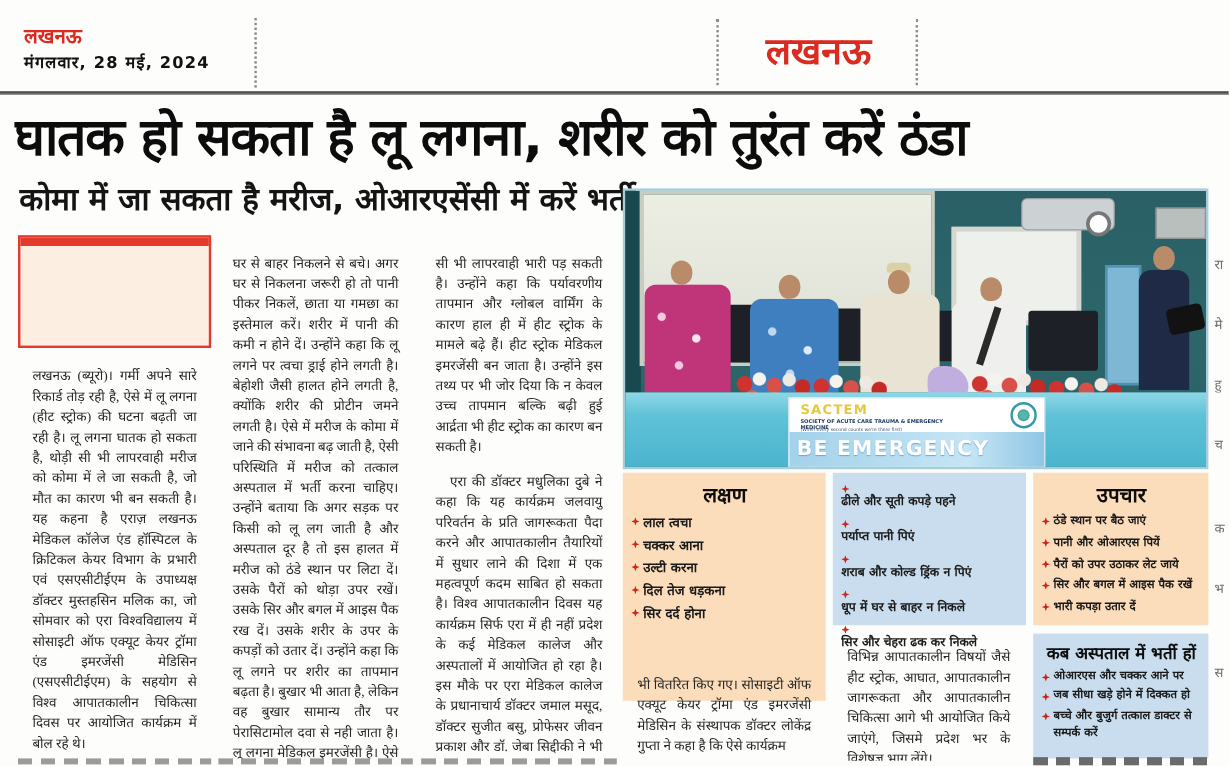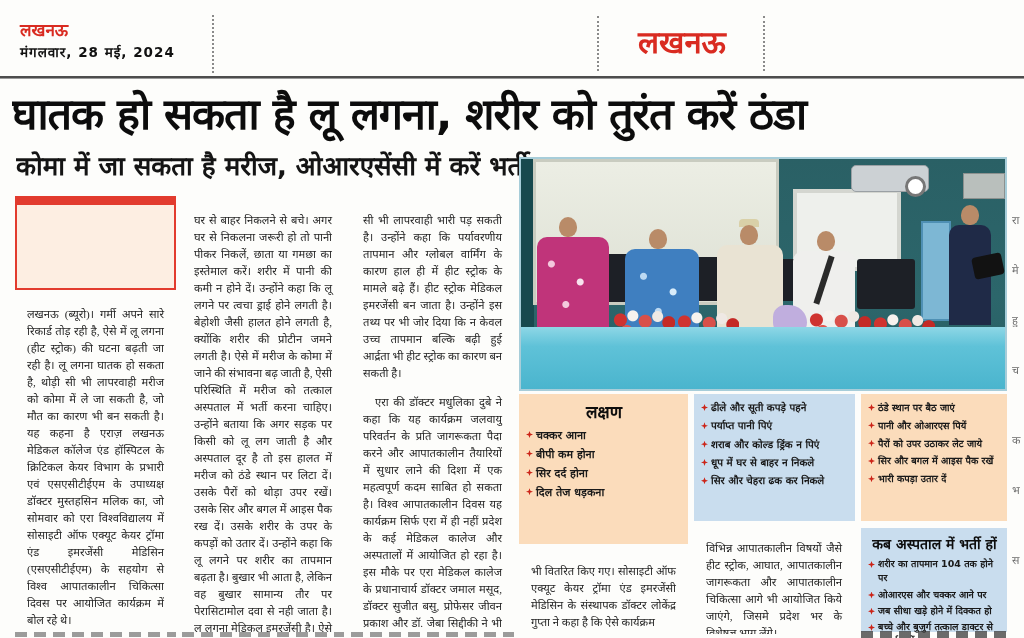--- a/index.html
+++ b/index.html
@@ -90,24 +90,24 @@
   .ibox{box-sizing:border-box;padding:6px 6px 4px 7px;}
   .peach{background:#fbdcbb;}
   .blue{background:#c9ddee;}
   .ibox-title{text-align:center;font-weight:bold;color:#0d0d0d;margin:0 0 4px 0;}
   .t-big{font-size:17px;}
   .t-med{font-size:14px;}
   .ibox ul{list-style:none;margin:0;padding:0;}
   .ibox li{display:flex;align-items:flex-start;margin:0 0 2px 0;font-weight:bold;color:#191919;}
   .star{flex:0 0 7px;width:7px;height:7px;margin:4px 3px 0 0;background:#cc2418;
         clip-path:polygon(50% 0,63% 37%,100% 50%,63% 63%,50% 100%,37% 63%,0 50%,37% 37%);}
-  .sym{left:519px;top:394px;width:169px;height:150px;}
+  .sym{left:519px;top:394px;width:169px;height:190px;}
   .sym li{font-size:11px;line-height:1.55;}
   .prev{left:694px;top:394px;width:161px;height:127px;}
-  .prev li{font-size:10.2px;line-height:1.6;}
+  .prev li{font-size:10.2px;line-height:1.6;flex-direction:column;}
   .treat{left:861px;top:394px;width:146px;height:127px;}
   .treat li{font-size:9.6px;line-height:1.65;}
   .hosp{left:861px;top:528px;width:146px;height:104px;}
   .hosp li{font-size:9.5px;line-height:1.5;}
 
   
   .cut-smudge{height:5px;background:repeating-linear-gradient(90deg,#3a3a3a 0 12px,transparent 12px 19px);opacity:.5;}
   .edge-frag{position:absolute;left:1012px;width:14px;font-size:11px;color:#6d6d6d;overflow:hidden;}
 </style>
 </head>
@@ -168,40 +168,53 @@
   <div class="body-shape p5" style="left:428px;top:66px;width:42px;height:100px;"></div>
   <div class="abs device"></div>
 
   <div class="bouquet" style="left:92px;top:148px;"></div>
   <div class="bouquet" style="left:156px;top:150px;"></div>
   <div class="cloth"></div>
   <div class="bouquet" style="left:288px;top:148px;"></div>
   <div class="bouquet" style="left:352px;top:152px;"></div>
 
   <div class="abs table"></div>
+  <div class="abs banner">
+    <div class="banner-org sans">SACTEM</div>
+    <div class="banner-sub sans">SOCIETY OF ACUTE CARE TRAUMA &amp; EMERGENCY MEDICINE</div>
+    <div class="banner-tag sans">(When every second counts we're there first)</div>
+    <div class="banner-logo"></div>
+    <div class="banner-bottom">
+      <div class="banner-main sans">BE EMERGENCY</div>
+    </div>
+  </div>
 </div>
 
 <div class="abs ibox peach sym sans">
   <div class="ibox-title t-big">लक्षण</div>
   <ul>
       <li>
         <span class="star"></span>
+        <span>लाल त्वचा</span>
+      </li>
+      <li>
+        <span class="star"></span>
         <span>चक्कर आना</span>
       </li>
       <li>
         <span class="star"></span>
-        <span>बीपी कम होना</span>
+        <span>उल्टी करना</span>
+      </li>
+      <li>
+        <span class="star"></span>
+        <span>दिल तेज धड़कना</span>
       </li>
       <li>
         <span class="star"></span>
         <span>सिर दर्द होना</span>
-      </li>
-      <li>
-        <span class="star"></span>
-        <span>दिल तेज धड़कना</span>
       </li>
     </ul>
 </div>
 
 <div class="abs ibox blue prev sans">
   <ul>
       <li>
         <span class="star"></span>
         <span>ढीले और सूती कपड़े पहने</span>
       </li>
@@ -218,20 +231,21 @@
         <span>धूप में घर से बाहर न निकले</span>
       </li>
       <li>
         <span class="star"></span>
         <span>सिर और चेहरा ढक कर निकले</span>
       </li>
     </ul>
 </div>
 
 <div class="abs ibox peach treat sans">
+  <div class="ibox-title t-big">उपचार</div>
   <ul>
       <li>
         <span class="star"></span>
         <span>ठंडे स्थान पर बैठ जाएं</span>
       </li>
       <li>
         <span class="star"></span>
         <span>पानी और ओआरएस पियें</span>
       </li>
       <li>
@@ -245,24 +259,20 @@
       <li>
         <span class="star"></span>
         <span>भारी कपड़ा उतार दें</span>
       </li>
     </ul>
 </div>
 
 <div class="abs ibox blue hosp sans">
   <div class="ibox-title t-med">कब अस्पताल में भर्ती हों</div>
   <ul>
-      <li>
-        <span class="star"></span>
-        <span>शरीर का तापमान 104 तक होने पर</span>
-      </li>
       <li>
         <span class="star"></span>
         <span>ओआरएस और चक्कर आने पर</span>
       </li>
       <li>
         <span class="star"></span>
         <span>जब सीधा खड़े होने में दिक्कत हो</span>
       </li>
       <li>
         <span class="star"></span>

